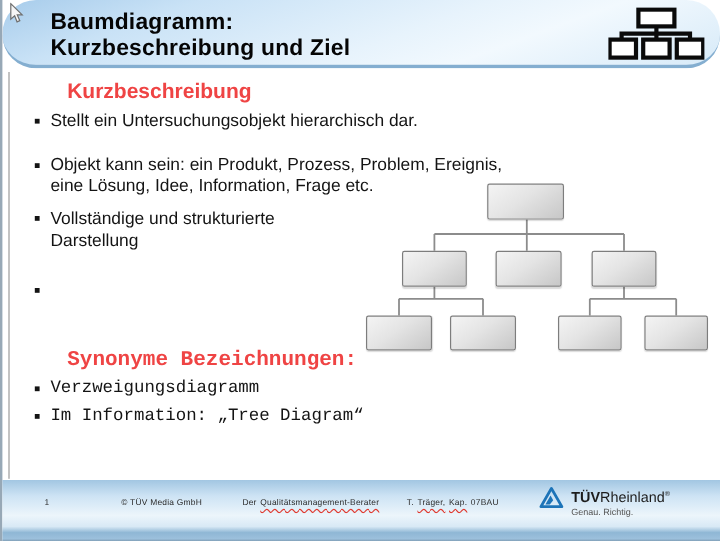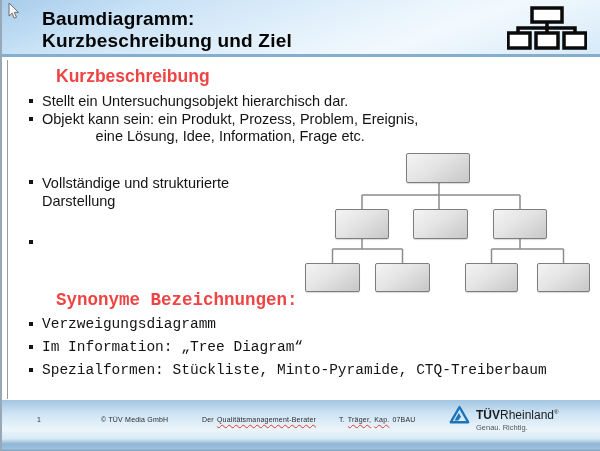--- a/index.html
+++ b/index.html
@@ -9,37 +9,38 @@
   .screen { position:relative; width:600px; height:451px; background:#fff; overflow:hidden; }
 
   .left-edge { position:absolute; left:0; top:0; width:2px; height:451px; background:#97a8b6; }
   .slide-left-line { position:absolute; left:7px; top:60px; width:1px; height:339px; background:#9c9c9c; }
 
   
   .header {
     position:absolute; left:2px; top:0; width:598px; height:57px;
     background:linear-gradient(160deg, #a7cceb 0%, #c9e2f6 22%, #e7f3fc 55%, #f2f9fe 70%, #d7eaf8 100%);
     border-bottom:3px solid #84aed0;
+    border-radius:28px;
   }
   .title { position:absolute; left:40px; top:8px; font-size:19px; line-height:22px; font-weight:bold; color:#050505; letter-spacing:.2px; }
 
   .org-icon { position:absolute; left:505px; top:6px; }
 
   .cursor { position:absolute; left:7px; top:2px; }
 
   
   .section { position:absolute; color:#141414; }
   .section h2 { font-size:17.5px; font-weight:bold; color:#ef4444; margin-bottom:6px;margin-left:28px; }
   .bullets { display:flex; flex-direction:column; }
   .bullet { display:flex; }
   .bullet .sq { flex:0 0 auto; width:4px; height:4px; background:#141414; margin:6px 9px 0 1px; }
   .bullet .txt { font-size:14.5px; line-height:17px; white-space:pre-line; color:#141414; }
 
   #section-1 { top:66px;  left:28px; width:490px; }
-  #section-1 .bullets { gap:1px;text-align:center; }
+  #section-1 .bullets { gap:20px; }
   #section-2 { top:174px; left:28px; width:300px; }
   #section-2 .bullets { gap:24px; }
   #section-2 .bullet .txt { line-height:18px; }
   #section-3 { top:290px; left:28px; width:560px;font-family:Liberation Mono, monospace; }
   #section-3 .bullets { gap:6px; }
 
   
   .tree { position:absolute; left:300px; top:148px; width:296px; height:150px; }
   .tree svg.connectors { position:absolute; left:0; top:0; }
   .tnode {
@@ -139,24 +140,20 @@
     <h2>Synonyme Bezeichnungen:</h2>
     <div class="bullets">
       <div class="bullet">
         <span class="sq"></span>
         <span class="txt">Verzweigungsdiagramm</span>
       </div>
       <div class="bullet">
         <span class="sq"></span>
         <span class="txt">Im Information: „Tree Diagram“</span>
       </div>
-      <div class="bullet">
-        <span class="sq"></span>
-        <span class="txt">Spezialformen: Stückliste, Minto-Pyramide, CTQ-Treiberbaum</span>
-      </div>
     </div>
   </div>
 
   <div class="tree">
     <svg class="connectors" width="296" height="150" viewBox="0 0 296 150">
       <g fill="none" stroke="#8c8c8c" stroke-width="1.5">
         <path d="M139,35 L139,47 M62,47 L220,47 M62,47 L62,61 M139,47 L139,61 M220,47 L220,61"></path>
         <path d="M62,91 L62,101 M32.5,101 L102.5,101 M32.5,101 L32.5,115 M102.5,101 L102.5,115"></path>
         <path d="M220,91 L220,101 M191.5,101 L263.5,101 M191.5,101 L191.5,115 M263.5,101 L263.5,115"></path>
       </g>

